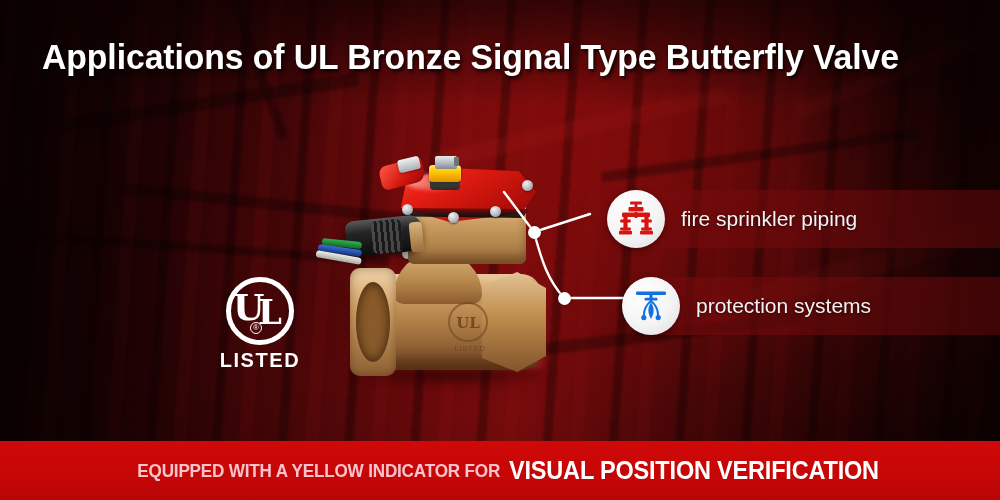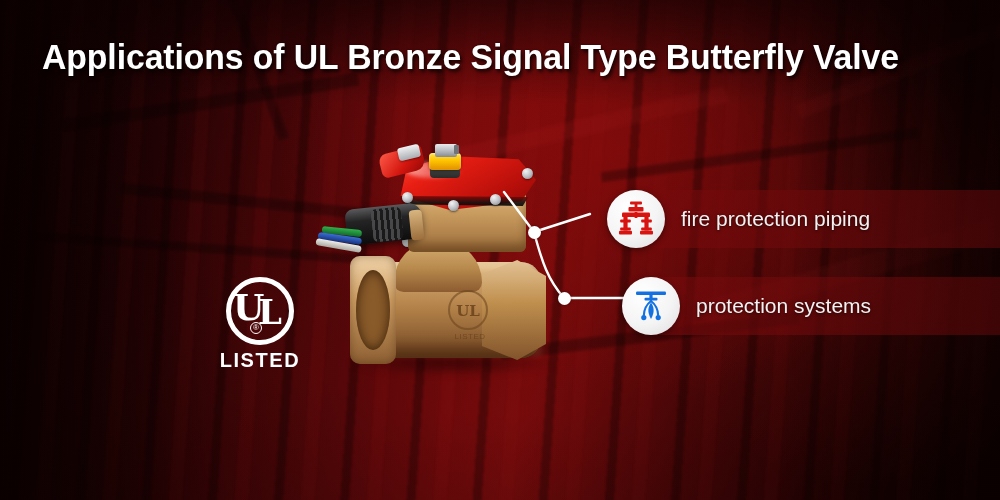--- a/index.html
+++ b/index.html
@@ -97,21 +97,21 @@
     border-radius:50%; box-shadow:0 2px 6px rgba(0,0,0,.45);
   }
   .callout-ico svg { position:absolute; left:9px; top:9px; }
   .callout-label {
     position:absolute; left:74px; top:0; height:58px; line-height:58px;
     font-size:21px; color:#f2f2f2; white-space:nowrap;
     text-shadow:0 1px 3px rgba(0,0,0,.6);
   }
 
   
-  .valve { position:absolute; left:332px; top:144px; width:245px; height:250px;text-decoration:underline; }
+  .valve { position:absolute; left:332px; top:156px; width:245px; height:250px;text-decoration:underline; }
 
   .v-body {
     position:absolute; left:24px; top:118px; width:185px; height:96px;
     background:
       linear-gradient(180deg,#e8c79a 0%, #cfa268 16%, #b07f47 50%, #8a5c31 82%, #6b431f 100%);
     border-radius:14px 20px 20px 14px;
     box-shadow:inset 0 -10px 16px rgba(60,28,8,.55), inset 0 8px 12px rgba(255,228,185,.35);
   }
   .v-hex-r {
     position:absolute; left:150px; top:116px; width:64px; height:100px;
@@ -371,21 +371,21 @@
           <rect x="4.2" y="20.4" width="10.6" height="3.2" rx="0.8"></rect>
           <rect x="25.2" y="20.4" width="10.6" height="3.2" rx="0.8"></rect>
           <rect x="4.2" y="28.4" width="10.6" height="3.2" rx="0.8"></rect>
           <rect x="25.2" y="28.4" width="10.6" height="3.2" rx="0.8"></rect>
           <rect x="3" y="31.8" width="13" height="3.6" rx="1"></rect>
           <rect x="24" y="31.8" width="13" height="3.6" rx="1"></rect>
           <rect x="18.6" y="13" width="2.8" height="6"></rect>
         </g>
       </svg>
     </div>
-    <div class="callout-label">fire protection piping</div>
+    <div class="callout-label">fire sprinkler piping</div>
   </div>
 
   <div class="callout" style="left:622px; top:277px;">
     <div class="callout-bar"></div>
     <div class="callout-ico">
       <svg width="40" height="40" viewBox="0 0 40 40">
         <g fill="#1372e0" stroke="#1372e0">
           <rect x="5" y="5.5" width="30" height="3.4" rx="1.2" stroke="none"></rect>
           <rect x="18.4" y="8.6" width="3.2" height="4.2" stroke="none"></rect>
           <rect x="13.5" y="11.8" width="13" height="2.6" rx="1" stroke="none"></rect>
@@ -393,14 +393,18 @@
           <path d="M20 15 C24.5 18.5 27 23 27.2 29.5" stroke-width="2.1" fill="none" stroke-linecap="round"></path>
           <path d="M20 16.5 C17 21 16 26 20 33 C24 26 23 21 20 16.5 Z" stroke="none"></path>
           <circle cx="12.8" cy="31.6" r="2.6" stroke="none"></circle>
           <circle cx="27.2" cy="31.6" r="2.6" stroke="none"></circle>
         </g>
       </svg>
     </div>
     <div class="callout-label">protection systems</div>
   </div>
 
+  <div class="banner">
+    <span class="banner-pre">EQUIPPED WITH A YELLOW INDICATOR FOR</span>
+    <span class="banner-main">VISUAL POSITION VERIFICATION</span>
+  </div>
 
 </div>
 
 </body></html>

